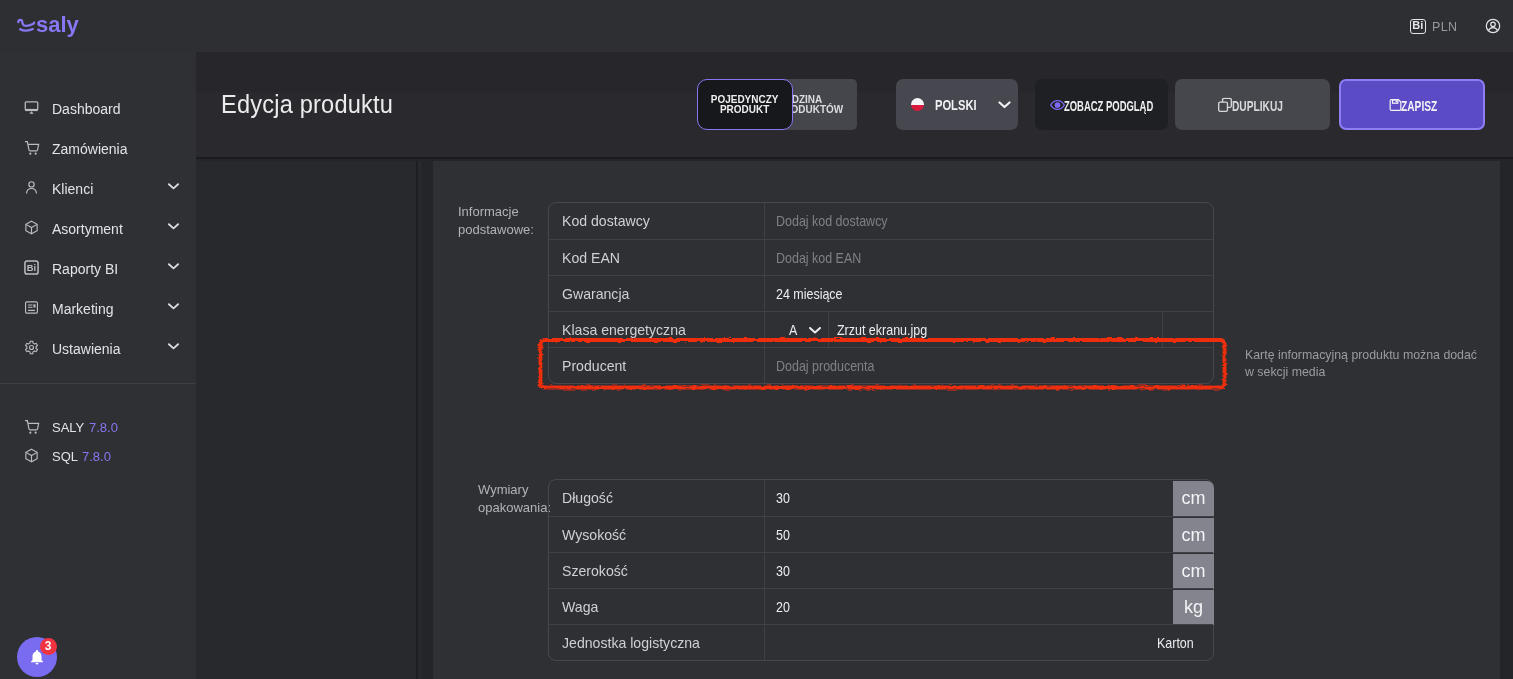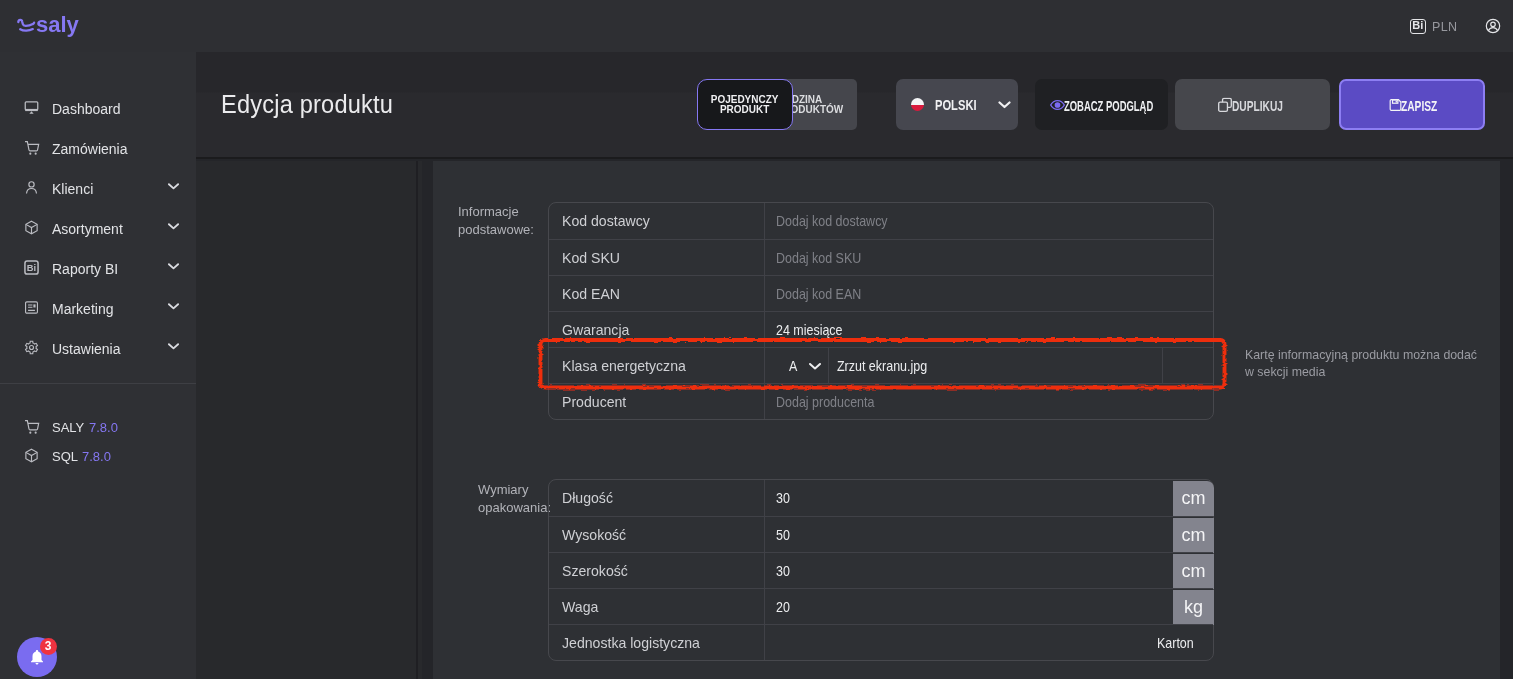--- a/index.html
+++ b/index.html
@@ -221,25 +221,20 @@
 <div id="formpanel">
   <div class="seclabel" style="left:25px; top:42px;">Informacje<br>podstawowe:</div>
   <div class="ftable" id="table1" style="top:41px;">
     <div class="frow">
         <div class="coldiv"></div>
         <div class="flabel">Kod dostawcy</div>
         <div class="fph">Dodaj kod dostawcy</div>
       </div>
     <div class="frow">
         <div class="coldiv"></div>
-        <div class="flabel">Kod SKU</div>
-        <div class="fph">Dodaj kod SKU</div>
-      </div>
-    <div class="frow">
-        <div class="coldiv"></div>
         <div class="flabel">Kod EAN</div>
         <div class="fph">Dodaj kod EAN</div>
       </div>
     <div class="frow">
         <div class="coldiv"></div>
         <div class="flabel">Gwarancja</div>
         <div class="fval">24 miesiące</div>
       </div>
     <div class="frow" id="klasarow">
       <div class="coldiv"></div>

